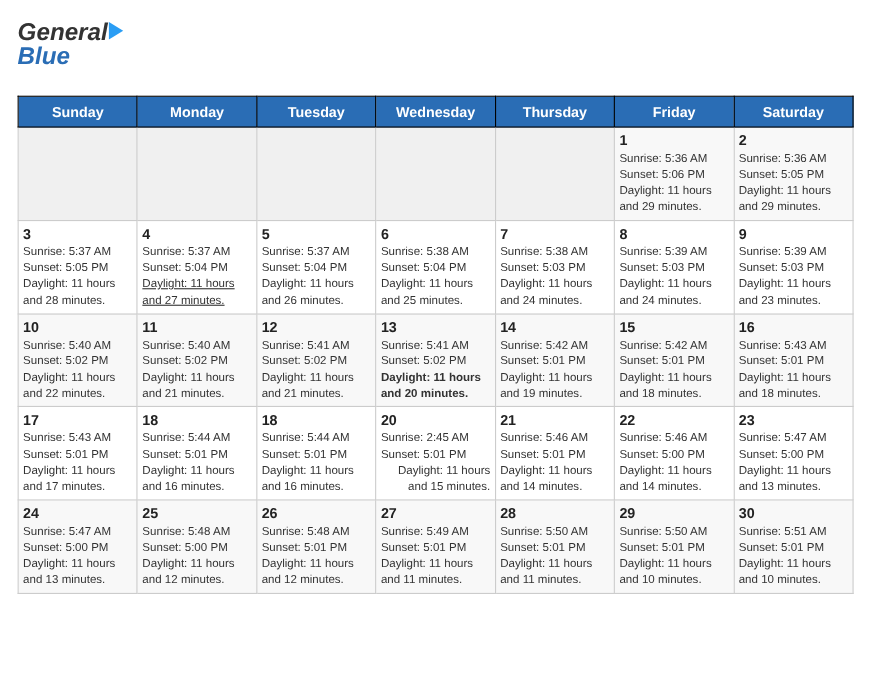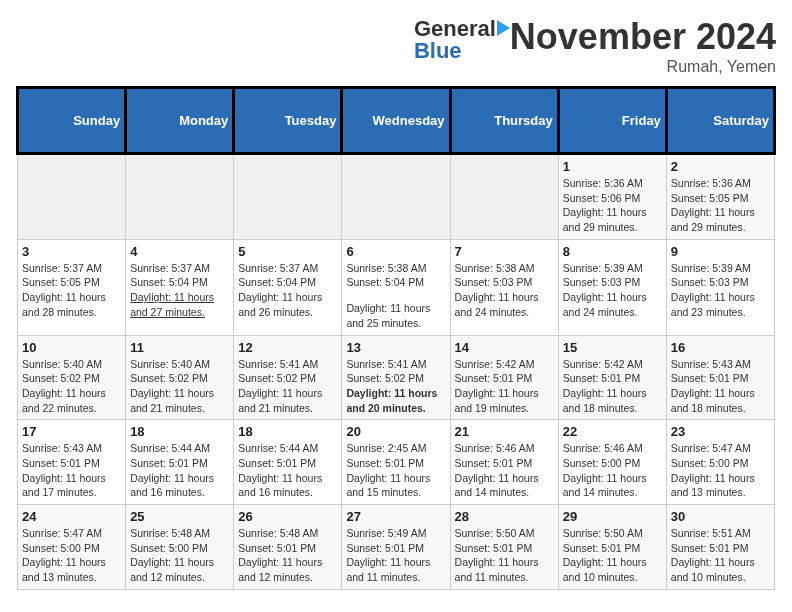--- a/index.html
+++ b/index.html
@@ -9,23 +9,24 @@
       width: 792px;
       min-height: 612px;
       padding: 0;
     }
     .page {
       width: 792px;
       padding: 16px 16px 10px 16px;
     }
     .header {
       display: flex;
-      justify-content: flex-end;
+      justify-content: space-between;
       align-items: flex-start;
-      margin-bottom: 10px;
+      margin-bottom: 23px;
+      font-style: italic;
     }
     .logo {
       display: flex;
       flex-direction: column;
       align-items: flex-start;
     }
     .title-block {
       text-align: right;
     }
     .title-month {
@@ -38,24 +39,24 @@
       color: #555;
     }
     .calendar {
       width: 100%;
       border-collapse: collapse;
       font-size: 11px;
     }
     .calendar thead th {
       background: #2a6db5;
       color: #fff;
-      padding: 24px 4px;
-      text-align: right;
+      padding: 6px 4px;
+      text-align: center;
       font-size: 13px;
-      border: 3px solid #000000;
+      border: 1px solid #000000;
     }
     .calendar tbody td {
       border: 1px solid #ccc;
       vertical-align: top;
       padding: 4px 4px;
       width: 108px;
       min-height: 80px;
       background: #fff;
     }
     .calendar tbody tr:nth-child(odd) td {
@@ -85,24 +86,20 @@
 
 <div class="page">
   <div class="header">
     <div class="logo">
       <div style="display:flex;align-items:center;">
         <span style="font-size:22px;font-weight:bold;color:#333;">General</span>
         <span style="display:inline-block;width:0;height:0;border-top:8px solid transparent;border-bottom:8px solid transparent;border-left:13px solid #2a9df4;margin-left:1px;margin-top:-2px;"></span>
       </div>
       <span style="font-size:22px;font-weight:bold;color:#2a6db5;margin-top:-4px;">Blue</span>
     </div>
-    <div class="title-block">
-      <div class="title-month">November 2024</div>
-      <div class="title-location">Rumah, Yemen</div>
-    </div>
   </div>
 
   <table class="calendar">
     <thead>
       <tr>
       <th>Sunday</th>
           <th>Monday</th>
           <th>Tuesday</th>
           <th>Wednesday</th>
           <th>Thursday</th>
@@ -157,21 +154,21 @@
               <span style="display: block;">Sunrise: 5:37 AM</span>
               <span style="display: block;">Sunset: 5:04 PM</span>
               <span style="display: block;">Daylight: 11 hours and 26 minutes.</span>
             </div>
           </td>
           <td>
             <span class="day-num">6</span>
             <div class="day-info">
               <span style="display: block;">Sunrise: 5:38 AM</span>
               <span style="display: block;">Sunset: 5:04 PM</span>
-              <span style="display: block; margin-top: 11px;">Daylight: 11 hours and 25 minutes.</span>
+              <span style="display: block;">Daylight: 11 hours and 25 minutes.</span>
             </div>
           </td>
           <td>
             <span class="day-num">7</span>
             <div class="day-info">
               <span style="display: block;">Sunrise: 5:38 AM</span>
               <span style="display: block;">Sunset: 5:03 PM</span>
               <span style="display: block;">Daylight: 11 hours and 24 minutes.</span>
             </div>
           </td>
@@ -273,21 +270,21 @@
               <span style="display: block;">Sunrise: 5:44 AM</span>
               <span style="display: block;">Sunset: 5:01 PM</span>
               <span style="display: block;">Daylight: 11 hours and 16 minutes.</span>
             </div>
           </td>
           <td>
             <span class="day-num">20</span>
             <div class="day-info">
               <span style="display: block;">Sunrise: 2:45 AM</span>
               <span style="display: block;">Sunset: 5:01 PM</span>
-              <span style="display: block;">Daylight: 11 hours and 15 minutes.</span>
+              <span style="display: block; text-align: right;">Daylight: 11 hours and 15 minutes.</span>
             </div>
           </td>
           <td>
             <span class="day-num">21</span>
             <div class="day-info">
               <span style="display: block;">Sunrise: 5:46 AM</span>
               <span style="display: block;">Sunset: 5:01 PM</span>
               <span style="display: block;">Daylight: 11 hours and 14 minutes.</span>
             </div>
           </td>

